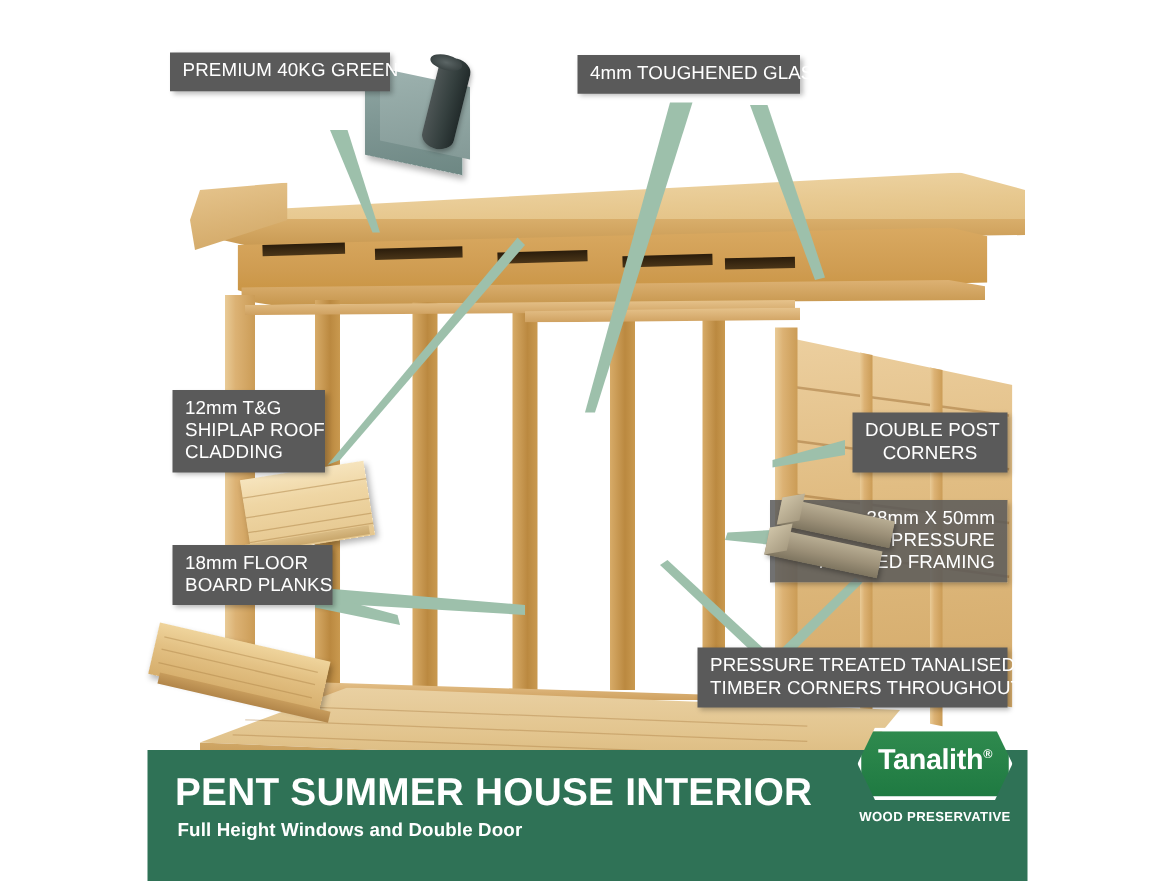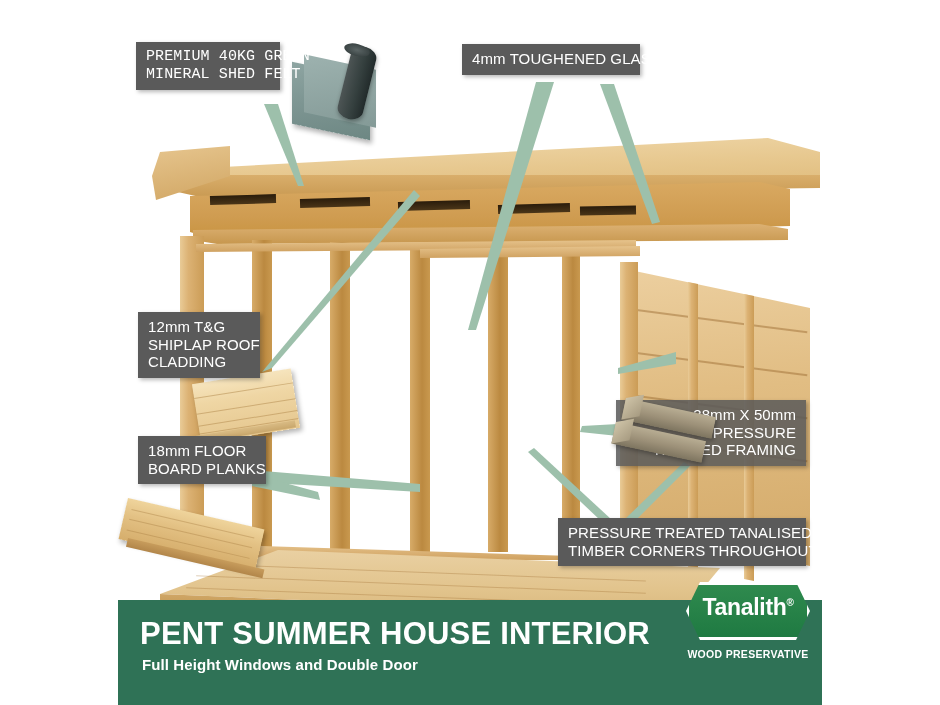--- a/index.html
+++ b/index.html
@@ -326,40 +326,43 @@
     <div class="plank-side"></div>
   </div>
 
   <div class="swatch" id="timber">
     <div class="tb" style="left:16px;top:6px;"></div>
     <div class="tb-end" style="left:16px;top:6px;"></div>
     <div class="tb" style="left:6px;top:30px;"></div>
     <div class="tb-end" style="left:6px;top:30px;"></div>
   </div>
 
-  <div class="callout t-left" style="left:136px;top:42px;width:144px;font-family:Liberation Mono, monospace;">
+  <div class="callout t-left" style="left:136px;top:42px;width:176px;">
     <span class="ln">PREMIUM 40KG GREEN</span>
-    <span class="ln">MINERAL SHED FELT</span>
   </div>
 
   <div class="callout t-left" style="left:462px;top:44px;width:178px;text-align:right;">
     <span class="ln">4mm TOUGHENED GLASS</span>
   </div>
 
   <div class="callout t-left" style="left:138px;top:312px;width:122px;">
     <span class="ln">12mm T&amp;G</span>
     <span class="ln">SHIPLAP ROOF</span>
     <span class="ln">CLADDING</span>
   </div>
 
   <div class="callout t-left" style="left:138px;top:436px;width:128px;">
     <span class="ln">18mm FLOOR</span>
     <span class="ln">BOARD PLANKS</span>
   </div>
 
+  <div class="callout t-center" style="left:682px;top:330px;width:124px;">
+    <span class="ln">DOUBLE POST</span>
+    <span class="ln">CORNERS</span>
+  </div>
 
   <div class="callout ghost t-right" style="left:616px;top:400px;width:190px;z-index:27;">
     <span class="ln">38mm X 50mm</span>
     <span class="ln">PRESSURE</span>
     <span class="ln">TREATED FRAMING</span>
   </div>
 
   <div class="callout t-center" style="left:558px;top:518px;width:248px;">
     <span class="ln">PRESSURE TREATED TANALISED</span>
     <span class="ln">TIMBER CORNERS THROUGHOUT.</span>

